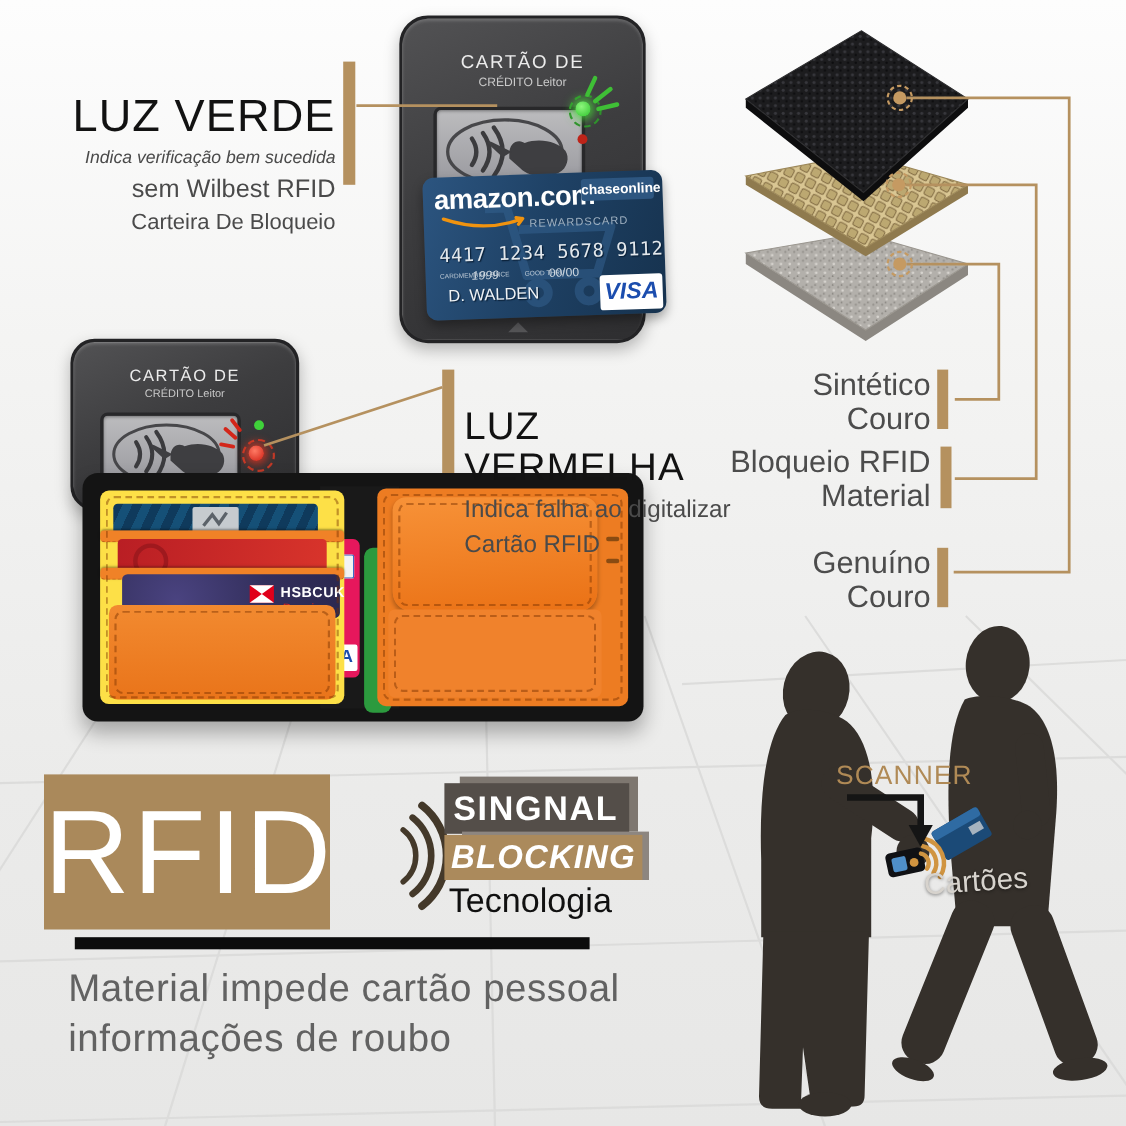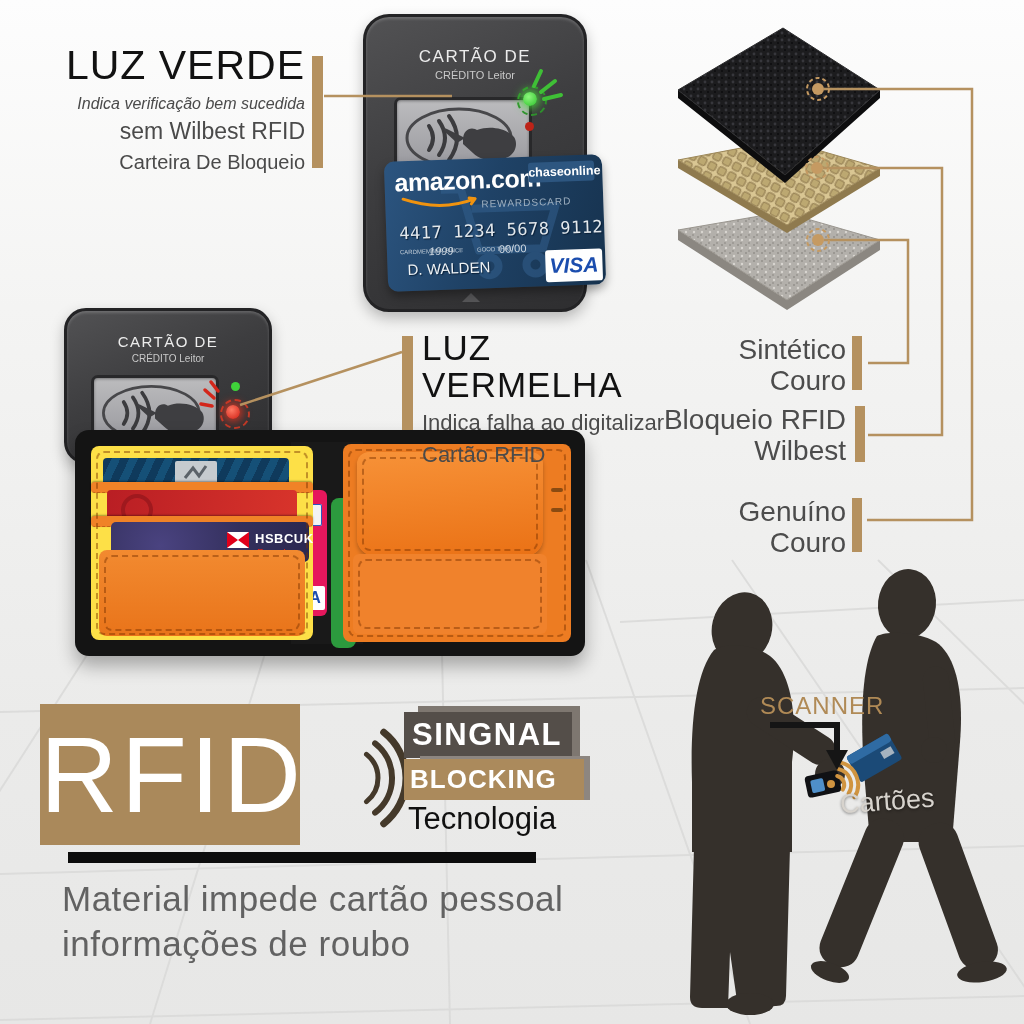--- a/index.html
+++ b/index.html
@@ -2,21 +2,21 @@
 <html><head>
 <meta charset="utf-8">
 <style>
   html,body{margin:0;padding:0;}
   #stage{position:relative;width:1024px;height:1024px;overflow:hidden;
     background:linear-gradient(180deg,#fdfdfd 0%,#f4f4f3 30%,#ebebea 70%,#e7e7e6 100%);
     font-family:"Liberation Sans", sans-serif; -webkit-font-smoothing:antialiased;}
   .abs{position:absolute;}
   svg{display:block;overflow:visible;}
   
-  .ann-title{font-size:41px;color:#121212;letter-spacing:1px;line-height:1.05;}
+  .ann-title{font-size:41px;color:#121212;letter-spacing:1px;line-height:1.05;margin-top:40px;}
   .ann-line{color:#4a4a4a;}
   .tanbar{background:#b5915f;}
   
   .reader{border-radius:26px;border:3px solid #232325;
     background:linear-gradient(155deg,#525254 0%,#3d3d3f 45%,#2e2e30 100%);
     box-shadow:inset 0 2px 3px rgba(255,255,255,.18), 0 6px 14px rgba(0,0,0,.25);}
   .reader .rtitle{position:absolute;width:100%;text-align:center;color:#ececec;letter-spacing:1.5px;}
   .reader .rsub{position:absolute;width:100%;text-align:center;color:#c9c9c9;}
   .rscreen{position:absolute;border:3px solid #28282a;border-radius:7px;
     background:linear-gradient(180deg,#bcbcbe 0%,#95959b 100%);box-shadow:inset 0 1px 3px rgba(0,0,0,.4);}
@@ -152,21 +152,21 @@
   </svg>
 
   <div class="abs mat-label" style="left:640px;top:334px;width:206px;z-index:3">
     <div>Sintético</div>
     <div>Couro</div>
   </div>
   <div class="abs tanbar" style="left:852px;top:336px;width:10px;height:54px;z-index:3"></div>
 
   <div class="abs mat-label" style="left:616px;top:404px;width:230px;z-index:3">
     <div>Bloqueio RFID</div>
-    <div>Wilbest</div>
+    <div>Material</div>
   </div>
   <div class="abs tanbar" style="left:855px;top:406px;width:10px;height:56px;z-index:3"></div>
 
   <div class="abs mat-label" style="left:640px;top:496px;width:206px;z-index:3">
     <div>Genuíno</div>
     <div>Couro</div>
   </div>
   <div class="abs tanbar" style="left:852px;top:498px;width:10px;height:54px;z-index:3"></div>
 
   <div class="abs reader" style="left:64px;top:308px;width:202px;height:150px;border-radius:22px;z-index:2">
@@ -246,21 +246,21 @@
       <path d="M37.1 41.3 A44 44 0 0 1 37.1 110.7" stroke-width="6"></path>
       <path d="M28.5 52.4 A30 30 0 0 1 28.5 99.6" stroke-width="5"></path>
     </g>
   </svg>
   <div class="abs shadow-slab" style="left:418px;top:706px;width:162px;height:50px;z-index:3"></div>
   <div class="abs" style="left:404px;top:712px;width:168px;height:46px;background:#544e49;z-index:3">
     <div style="color:#fff;font-weight:bold;font-size:31px;letter-spacing:1.5px;line-height:46px;padding-left:8px;">SINGNAL</div>
   </div>
   <div class="abs shadow-slab" style="left:420px;top:756px;width:170px;height:44px;background:#8d8680;z-index:3"></div>
   <div class="abs" style="left:404px;top:759px;width:180px;height:41px;background:#ab8a5c;z-index:3">
-    <div style="color:#fff;font-weight:bold;font-size:26px;letter-spacing:1px;line-height:41px;padding-left:6px;">BLOCKING</div>
+    <div style="color:#fff;font-weight:bold;font-size:30px;letter-spacing:1px;line-height:41px;padding-left:6px;font-style:italic;">BLOCKING</div>
   </div>
   <div class="abs" style="left:408px;top:801px;font-size:31px;color:#101010;z-index:3">Tecnologia</div>
 
   <div class="abs" style="left:68px;top:852px;width:468px;height:11px;background:#0c0c0c;z-index:3"></div>
 
   <div class="abs" style="left:62px;top:876px;z-index:3">
     <div class="bottom-line">Material impede cartão pessoal</div>
     <div class="bottom-line">informações de roubo</div>
   </div>
 

